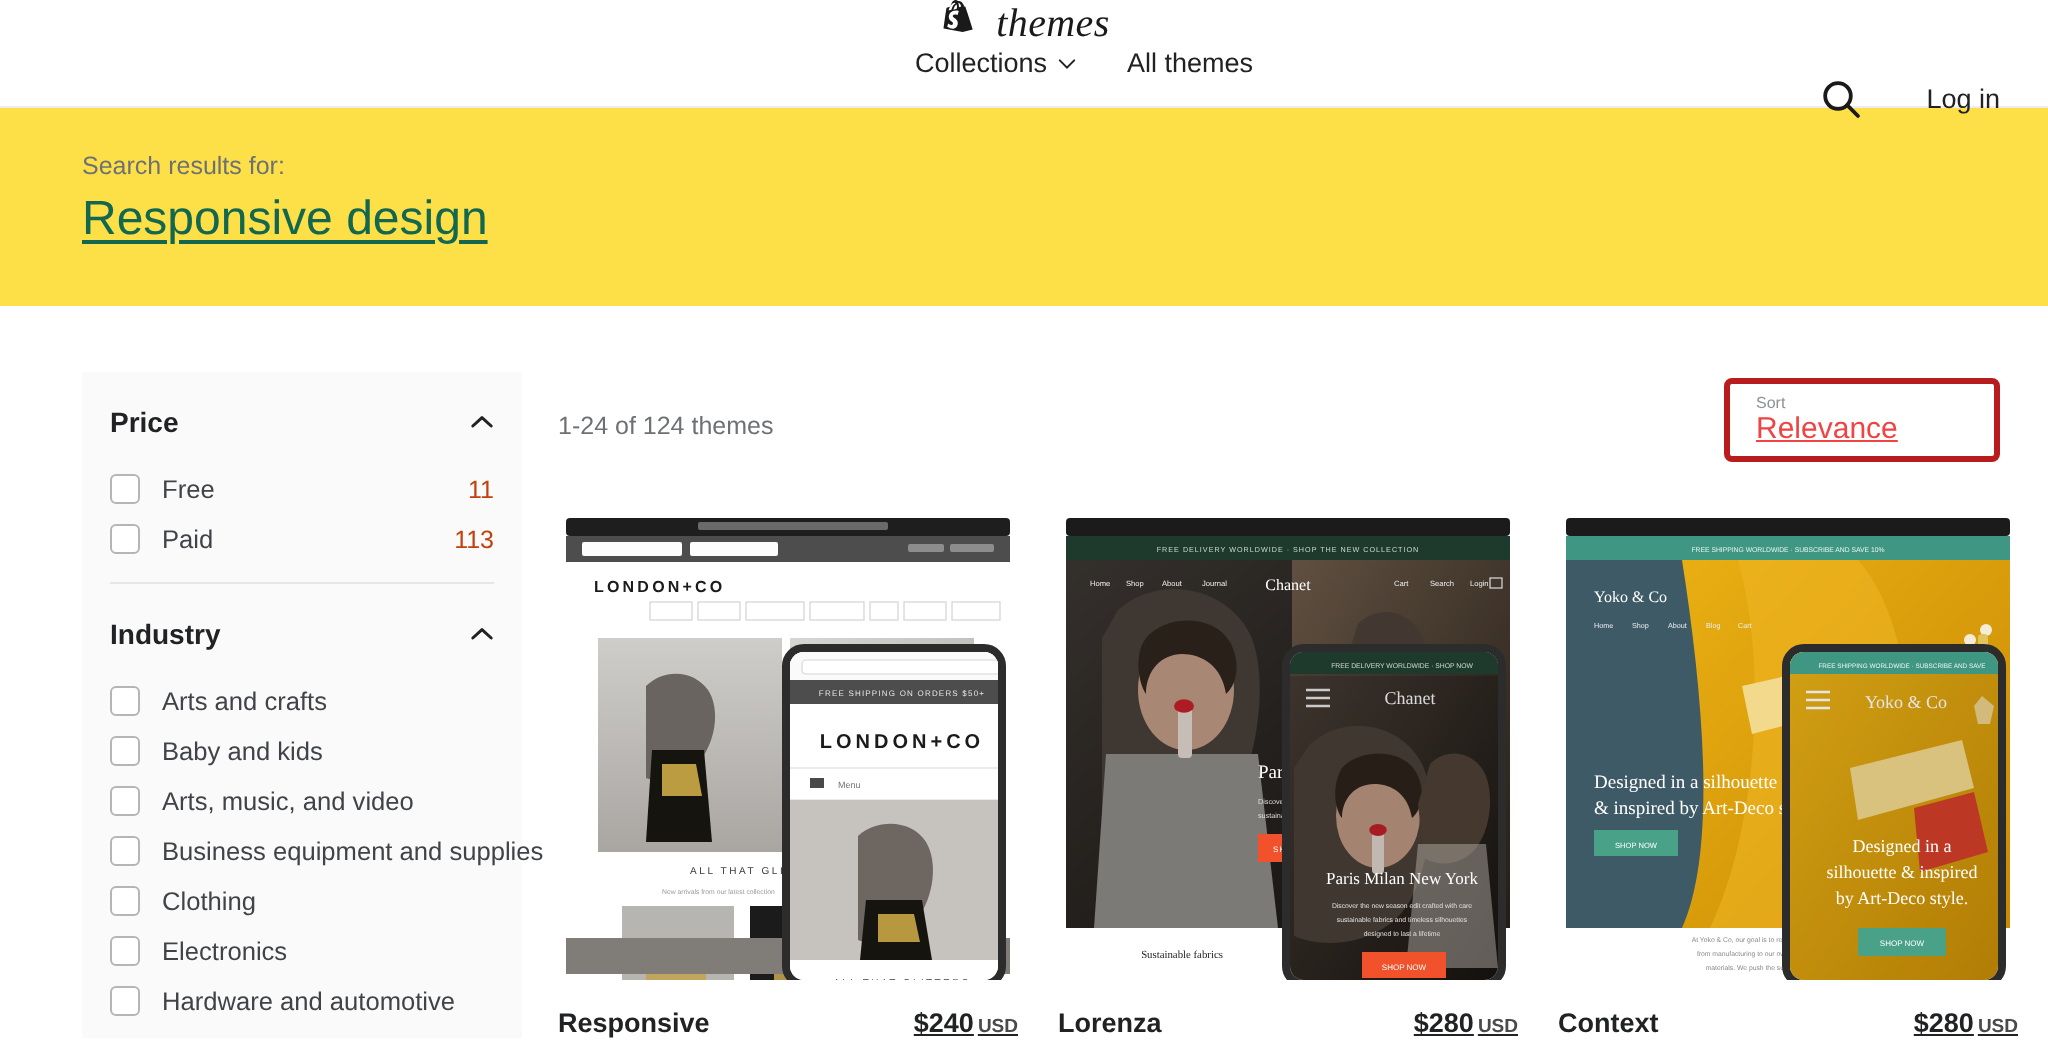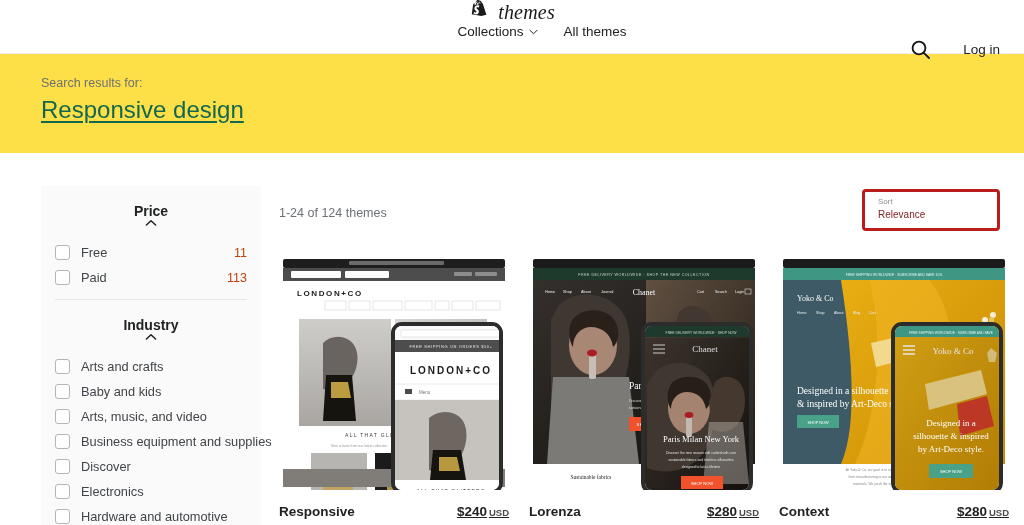--- a/index.html
+++ b/index.html
@@ -69,21 +69,20 @@
   
   .page { display: flex; padding: 33px 24px 0 41px; gap: 18px; }
 
   
   .sidebar { width: 220px; flex: 0 0 220px; background: #fafafa; }
   .facet { padding: 0 14px; }
   .facet-head {
     display: flex; align-items: center; justify-content: space-between;
     padding: 17px 0 13px 0;
     cursor: pointer;
-    flex-direction: column;
   }
   .facet-title { font-size: 14px; font-weight: bold; color: #202223; }
   .chev-up { width: 12px; height: 8px; display: block; }
   .facet-row {
     display: flex; align-items: center;
     padding: 5px 0;
     cursor: pointer;
   }
   .cbx {
     width: 15px; height: 15px;
@@ -110,21 +109,21 @@
     border: 3px solid #b91c1c;
     border-radius: 4px;
     background: #fff;
     display: flex; align-items: stretch;
     cursor: pointer;
     overflow: hidden;
     flex-direction: column;
   }
   .sort-text { padding: 5px 0 0 13px; flex: 1; }
   .sort-mini { font-size: 8px; color: #8c9196; line-height: 10px; }
-  .sort-val { font-size: 10px; color: #7f1d1d; line-height: 16px; }
+  .sort-val { font-size: 15px; color: #ef4444; line-height: 16px; text-decoration: underline; }
   .sort-divide { width: 1px; background: #d8d8d8; margin: 9px 0; }
   .sort-arrow { width: 30px; display: flex; align-items: center; justify-content: center; }
   .chev-dn { width: 12px; height: 8px; display: block; }
 
   
   .grid { display: flex; gap: 20px; }
   .card { width: 230px; flex: 0 0 230px; cursor: pointer; }
   .thumb {
     width: 230px; height: 233px;
     border-radius: 4px;
@@ -238,21 +237,21 @@
       <div class="facet-row">
         <span class="cbx"></span>
         <span class="facet-label">Arts, music, and video</span>
       </div>
       <div class="facet-row">
         <span class="cbx"></span>
         <span class="facet-label">Business equipment and supplies</span>
       </div>
       <div class="facet-row">
         <span class="cbx"></span>
-        <span class="facet-label">Discover</span>
+        <span class="facet-label">Clothing</span>
       </div>
       <div class="facet-row">
         <span class="cbx"></span>
         <span class="facet-label">Electronics</span>
       </div>
       <div class="facet-row">
         <span class="cbx"></span>
         <span class="facet-label">Hardware and automotive</span>
       </div>
     </section>

